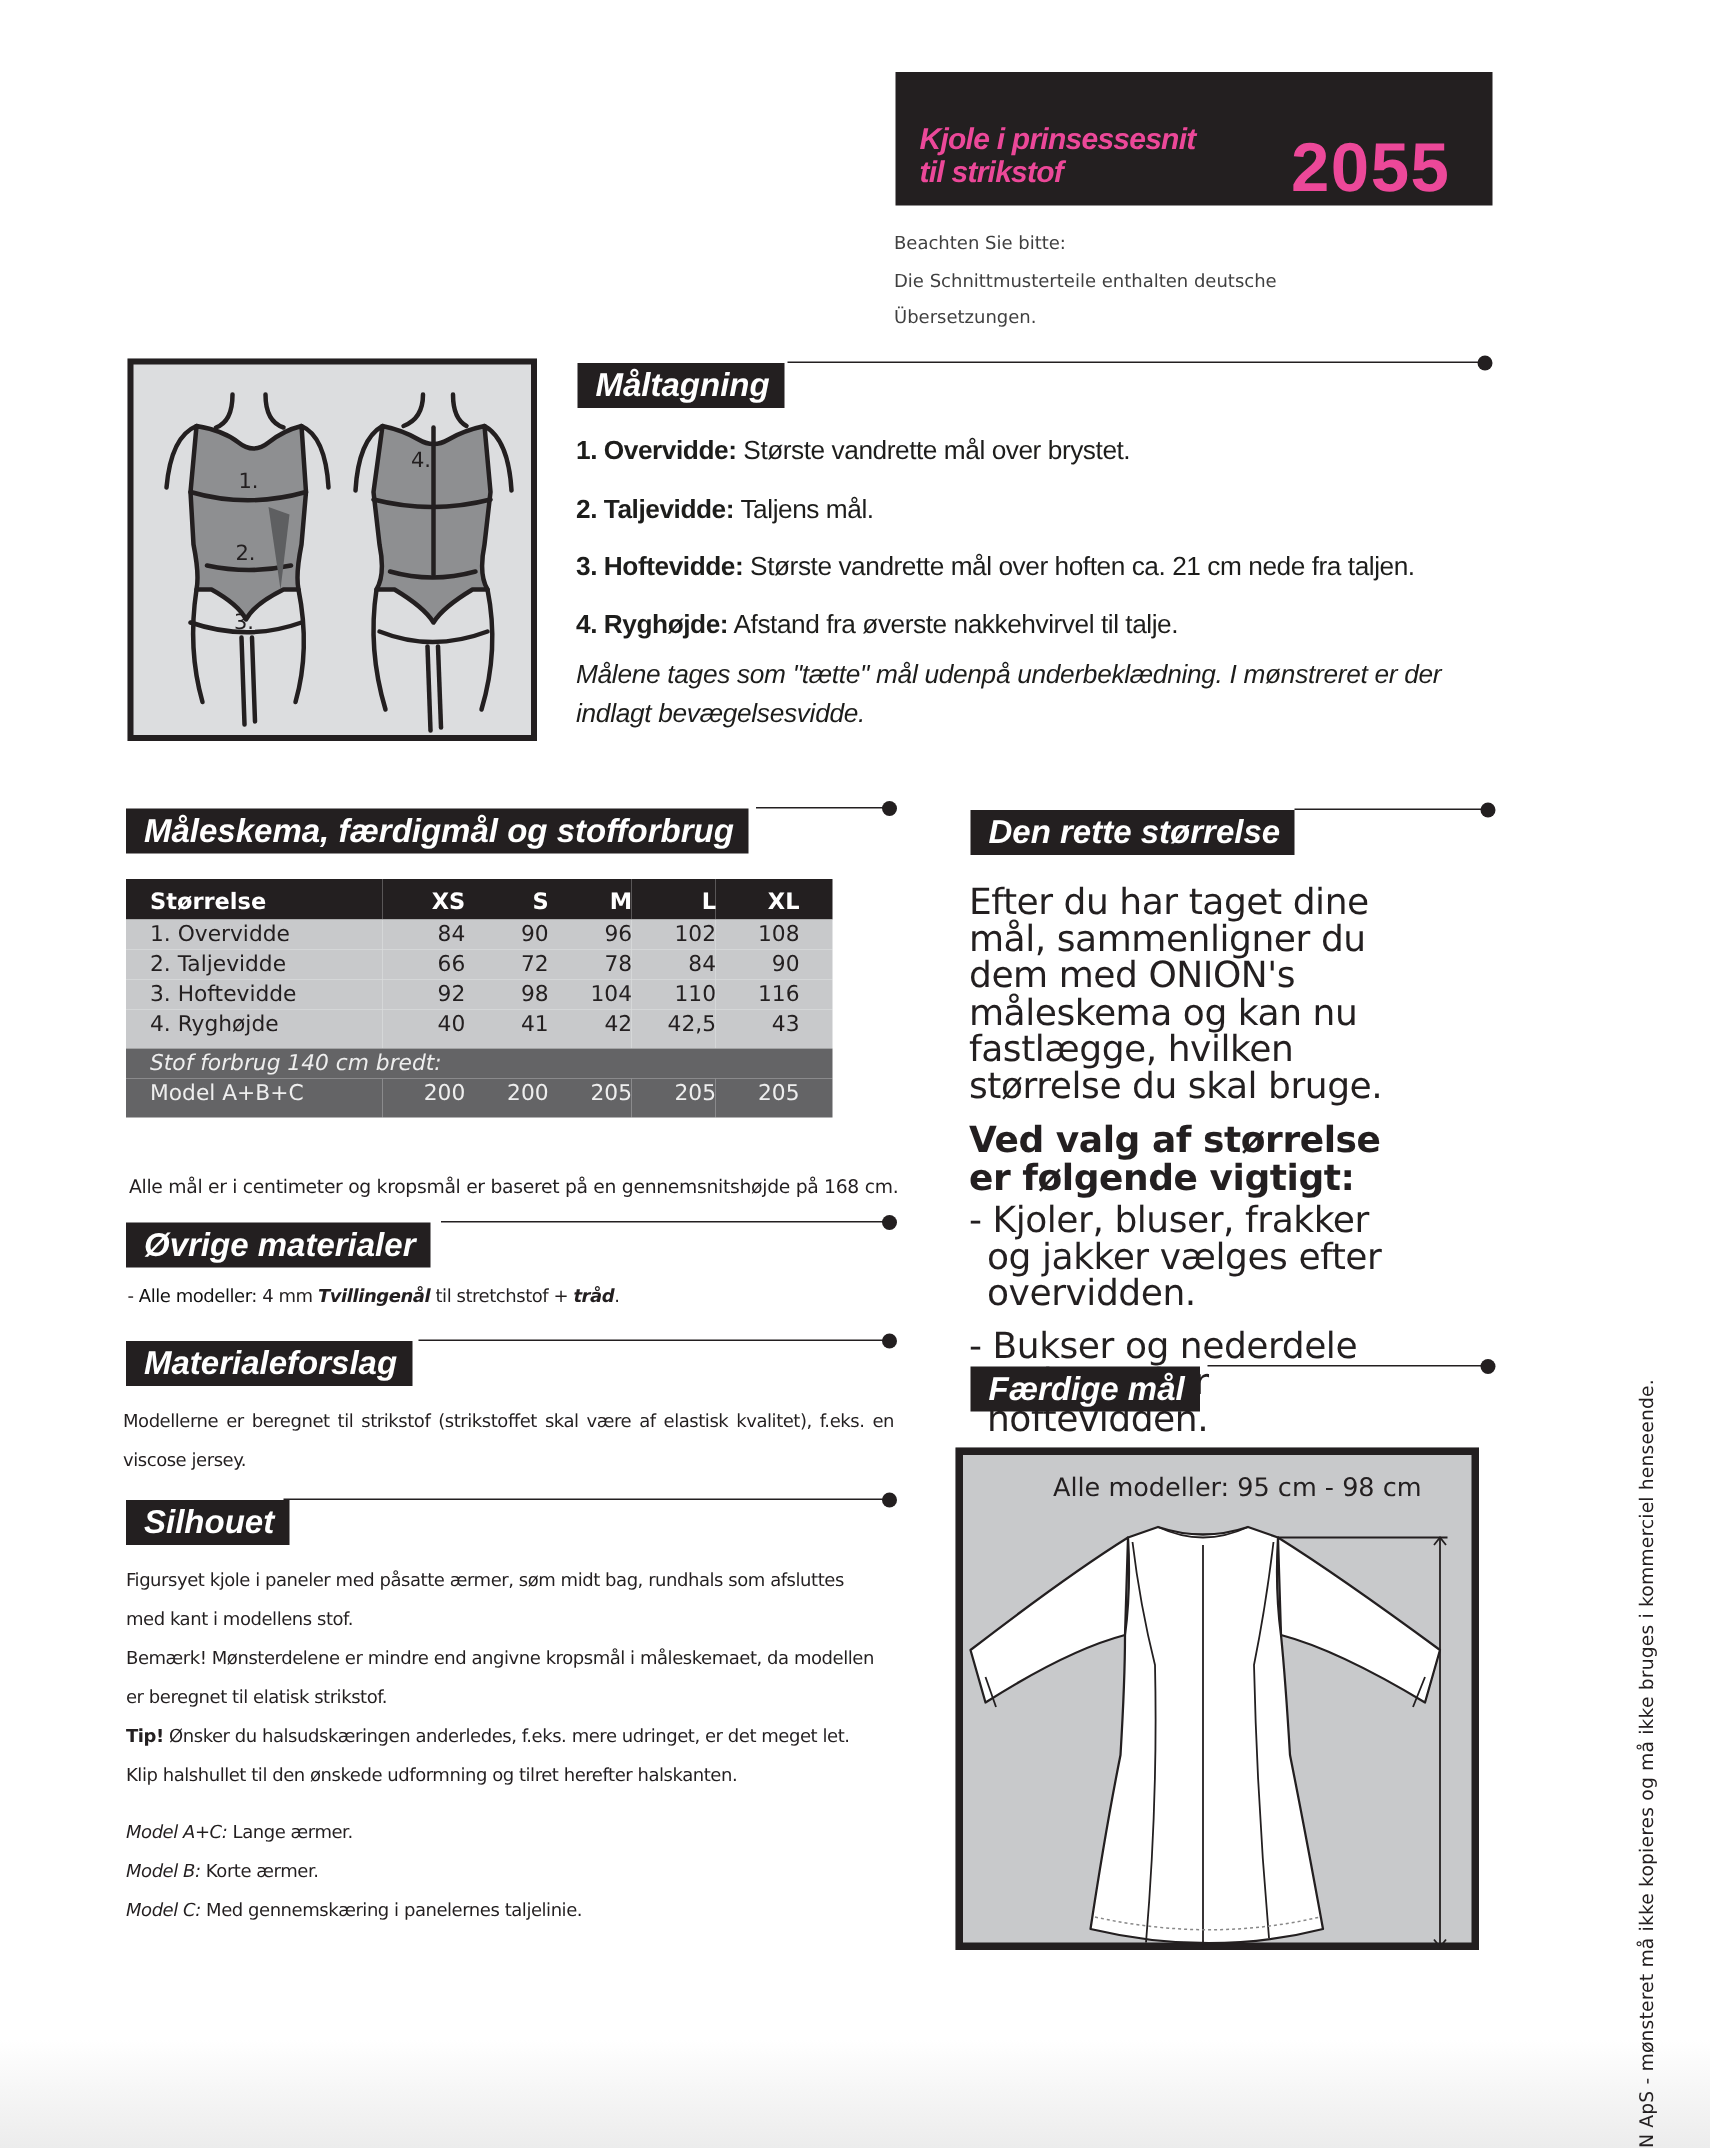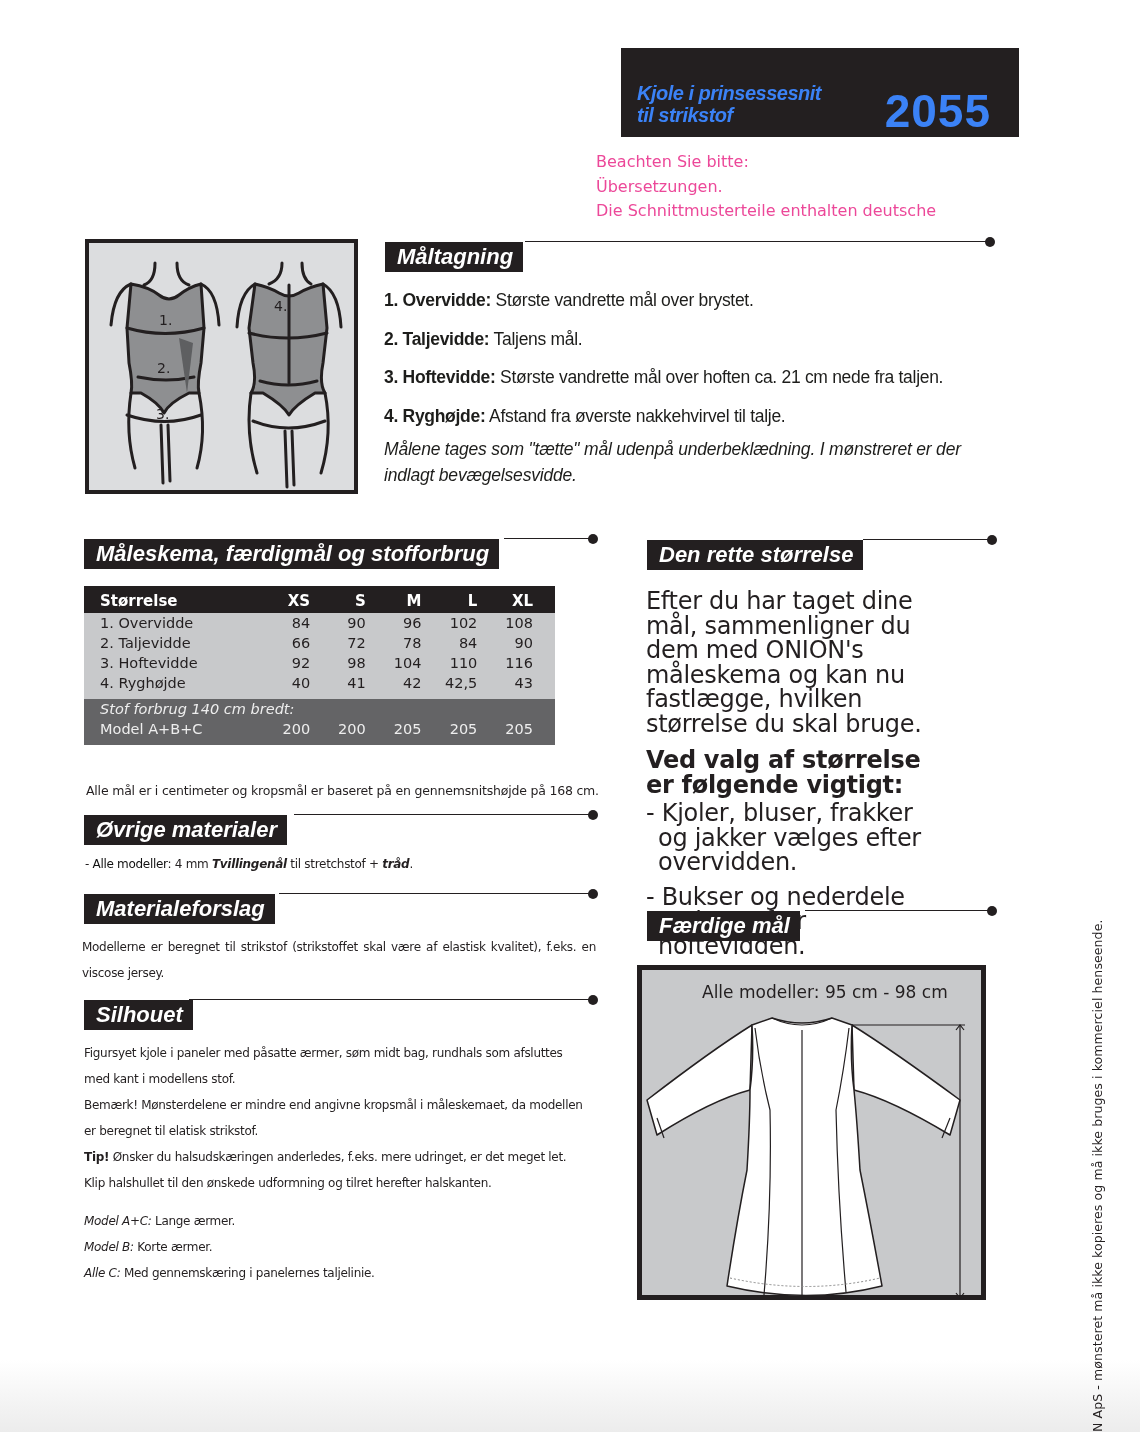--- a/index.html
+++ b/index.html
@@ -9,33 +9,33 @@
     background: linear-gradient(to bottom, #ffffff 0, #ffffff 1360px, #ececec 1432px);
     font-family: "DejaVu Sans", sans-serif;
     color: #1d1d1b;
     overflow: hidden;
   }
   .abs { position: absolute; }
 
   
   .title-box {
     left: 597px; top: 48px; width: 398px; height: 89px;
-    background: #231f20; color: #3b82f6; margin-left: 24px;
+    background: #231f20; color: #ec4899;
   }
   .title-text {
     left: 16px; top: 34px; font-style: italic; font-weight: bold;
     font-size: 20px; line-height: 22px; letter-spacing: -0.5px;
     font-family: "Liberation Sans", sans-serif;
   }
   .title-num {
     right: 28px; top: 40px; font-weight: bold; font-size: 46px; line-height: 46px;
     font-family: "Liberation Sans", sans-serif; letter-spacing: 1px;
   }
   .note {
-    left: 596px; top: 150px; font-size: 16px; line-height: 24.5px; color: #ec4899;
+    left: 596px; top: 150px; font-size: 12px; line-height: 24.5px; color: #404040;
     font-family: "DejaVu Sans", sans-serif;
   }
 
   
   .sec-head { height: 30px; }
   .sec-label {
     position: absolute; left: 0; top: 4px; height: 30px;
     background: #231f20; color: #fff;
     font-family: "Liberation Sans", sans-serif;
     font-style: italic; font-weight: bold; font-size: 22px; line-height: 30px;
@@ -100,22 +100,22 @@
 
 <div class="abs title-box">
   <div class="abs title-text">
     <div>Kjole i prinsessesnit</div>
     <div>til strikstof</div>
   </div>
   <div class="abs title-num">2055</div>
 </div>
 <div class="abs note">
   <div>Beachten Sie bitte:</div>
+  <div>Die Schnittmusterteile enthalten deutsche</div>
   <div>Übersetzungen.</div>
-  <div>Die Schnittmusterteile enthalten deutsche</div>
 </div>
 
 <div class="abs fig-body">
   <svg width="265" height="247" viewBox="0 0 265 247">
     <g fill="#8e8f91" stroke="#231f20" stroke-width="3" stroke-linejoin="round">
 
       <path d="M42 41 Q60 44 70 52 Q80 60 90 52 Q100 44 112 41 L115 85 L112 120 Q108 140 110 150 L100 150 Q80 160 75 170 Q70 160 52 150 L42 150 Q44 140 40 120 L38 85 Z"></path>
 
       <path d="M166 41 Q180 44 190 50 Q200 56 210 50 Q220 44 234 41 L238 85 L234 120 Q230 140 236 150 L226 150 Q206 162 200 172 Q194 162 174 150 L162 150 Q168 140 164 120 L160 85 Z"></path>
     </g>
@@ -253,21 +253,21 @@
   <div class="sec-line" style="left:105px; right:8px;"></div>
   <div class="sec-dot" style="right:0;"></div>
 </div>
 <div class="abs para" style="left:84px; top:1040px; width:500px;">
   <div>Figursyet kjole i paneler med påsatte ærmer, søm midt bag, rundhals som afsluttes med kant i modellens stof.</div>
   <div>Bemærk! Mønsterdelene er mindre end angivne kropsmål i måleskemaet, da modellen er beregnet til elatisk strikstof.</div>
   <div><b>Tip!</b><span> Ønsker du halsudskæringen anderledes, f.eks. mere udringet, er det meget let. Klip halshullet til den ønskede udformning og tilret herefter halskanten.</span></div>
   <div style="height:12px;"></div>
   <div><i>Model A+C:</i><span> Lange ærmer.</span></div>
   <div><i>Model B:</i><span> Korte ærmer.</span></div>
-  <div><i>Alle C:</i><span> Med gennemskæring i panelernes taljelinie.</span></div>
+  <div><i>Model C:</i><span> Med gennemskæring i panelernes taljelinie.</span></div>
 </div>
 
 <div class="abs sec-head" style="left:647px; top:536px; width:350px;">
   <div class="sec-label">Den rette størrelse</div>
   <div class="sec-line" style="left:216px; right:8px;"></div>
   <div class="sec-dot" style="right:0;"></div>
 </div>
 <div class="abs para" style="left:646px; top:589px; width:300px; font-size:24px; line-height:24.5px;">
   <div>Efter du har taget dine mål, sammenligner du dem med ONION's måleskema og kan nu fastlægge, hvilken størrelse du skal bruge.</div>
   <div style="height:12px;"></div>

